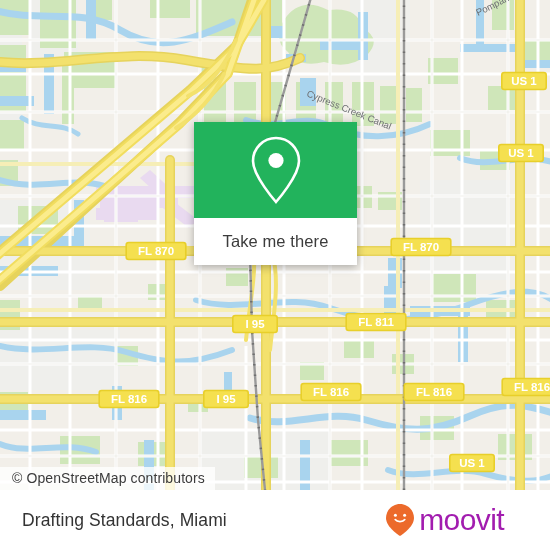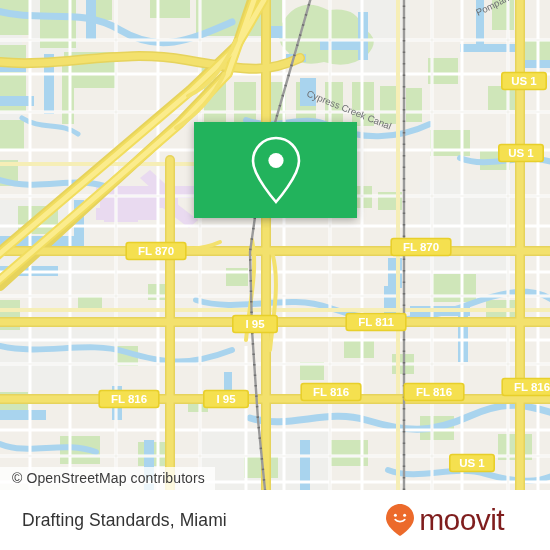--- a/index.html
+++ b/index.html
@@ -56,21 +56,21 @@
   
   #footer{
     position:absolute;left:0;top:490px;width:522px;height:60px;
     background:#ffffff;
     display:flex;align-items:center;justify-content:space-between;
     padding:0 18px 0 22px;box-sizing:border-box;
   }
   #footer-title{font-size:17.5px;color:#333333;letter-spacing:0.1px;white-space:nowrap;}
   #brand{display:flex;align-items:center;gap:4px;}
   #brand-mark{display:block;}
-  #brand-text{font-size:30px;color:#7f1d1d;letter-spacing:-0.6px;line-height:1;font-weight:400;}
+  #brand-text{font-size:30px;color:#a21caf;letter-spacing:-0.6px;line-height:1;font-weight:400;}
 </style>
 </head>
 <body>
 
 <div id="app">
 
   <div id="map">
     <svg width="550" height="490" viewBox="0 0 550 490">
       <defs>
         <clipPath id="mapclip">
@@ -356,20 +356,23 @@
     <div id="attribution">© OpenStreetMap contributors</div>
   </div>
 
   <div id="popup">
     <div id="popup-head">
       <svg width="58" height="72" viewBox="0 0 58 72">
         <path d="M29 4 C 16.3 4, 6 14.3, 6 27 C 6 42, 29 68, 29 68 C 29 68, 52 42, 52 27 C 52 14.3, 41.7 4, 29 4 Z" fill="none" stroke="#ffffff" stroke-width="2.6"></path>
         <circle cx="29" cy="26.5" r="7.6" fill="#ffffff"></circle>
       </svg>
     </div>
+    <div id="popup-body">
+      <span id="popup-label">Take me there</span>
+    </div>
   </div>
   <div id="popup-tail"></div>
 
   <div id="footer">
     <div id="footer-title">Drafting Standards, Miami</div>
     <div id="brand">
       <svg id="brand-mark" width="30" height="34" viewBox="0 0 30 34">
         <path d="M15 1 C 7.3 1, 1 7.3, 1 15 C 1 24.5, 15 33, 15 33 C 15 33, 29 24.5, 29 15 C 29 7.3, 22.7 1, 15 1 Z" fill="#ec6a2b"></path>
         <circle cx="10.4" cy="12.2" r="1.5" fill="#ffffff"></circle>
         <circle cx="19.6" cy="12.2" r="1.5" fill="#ffffff"></circle>

